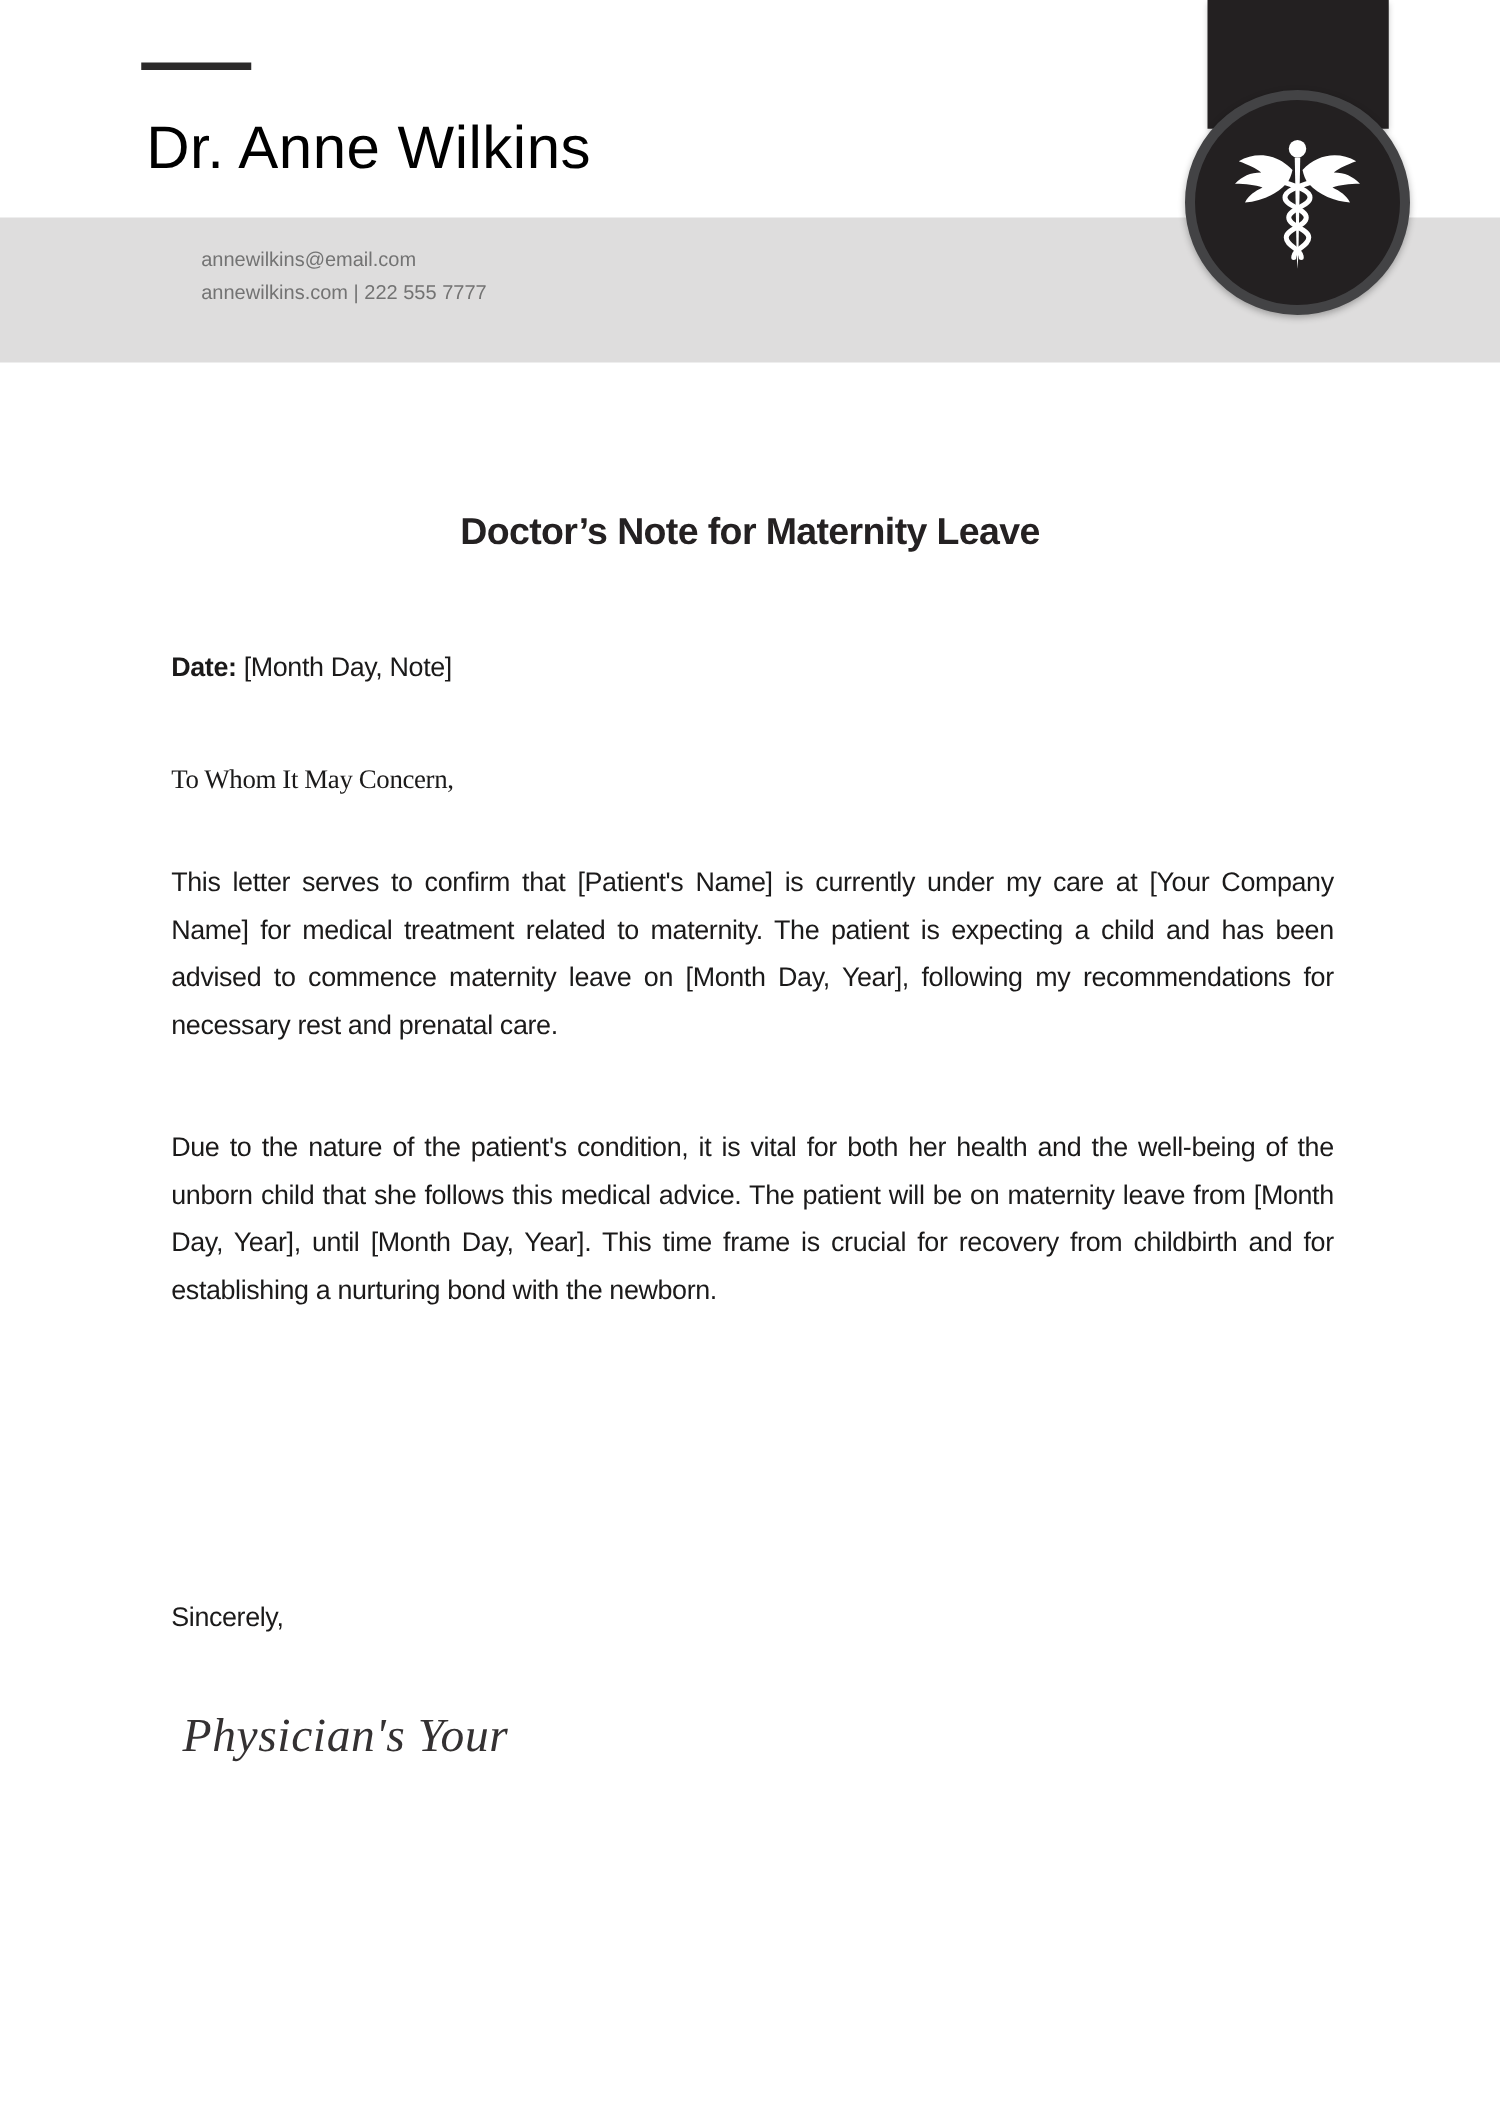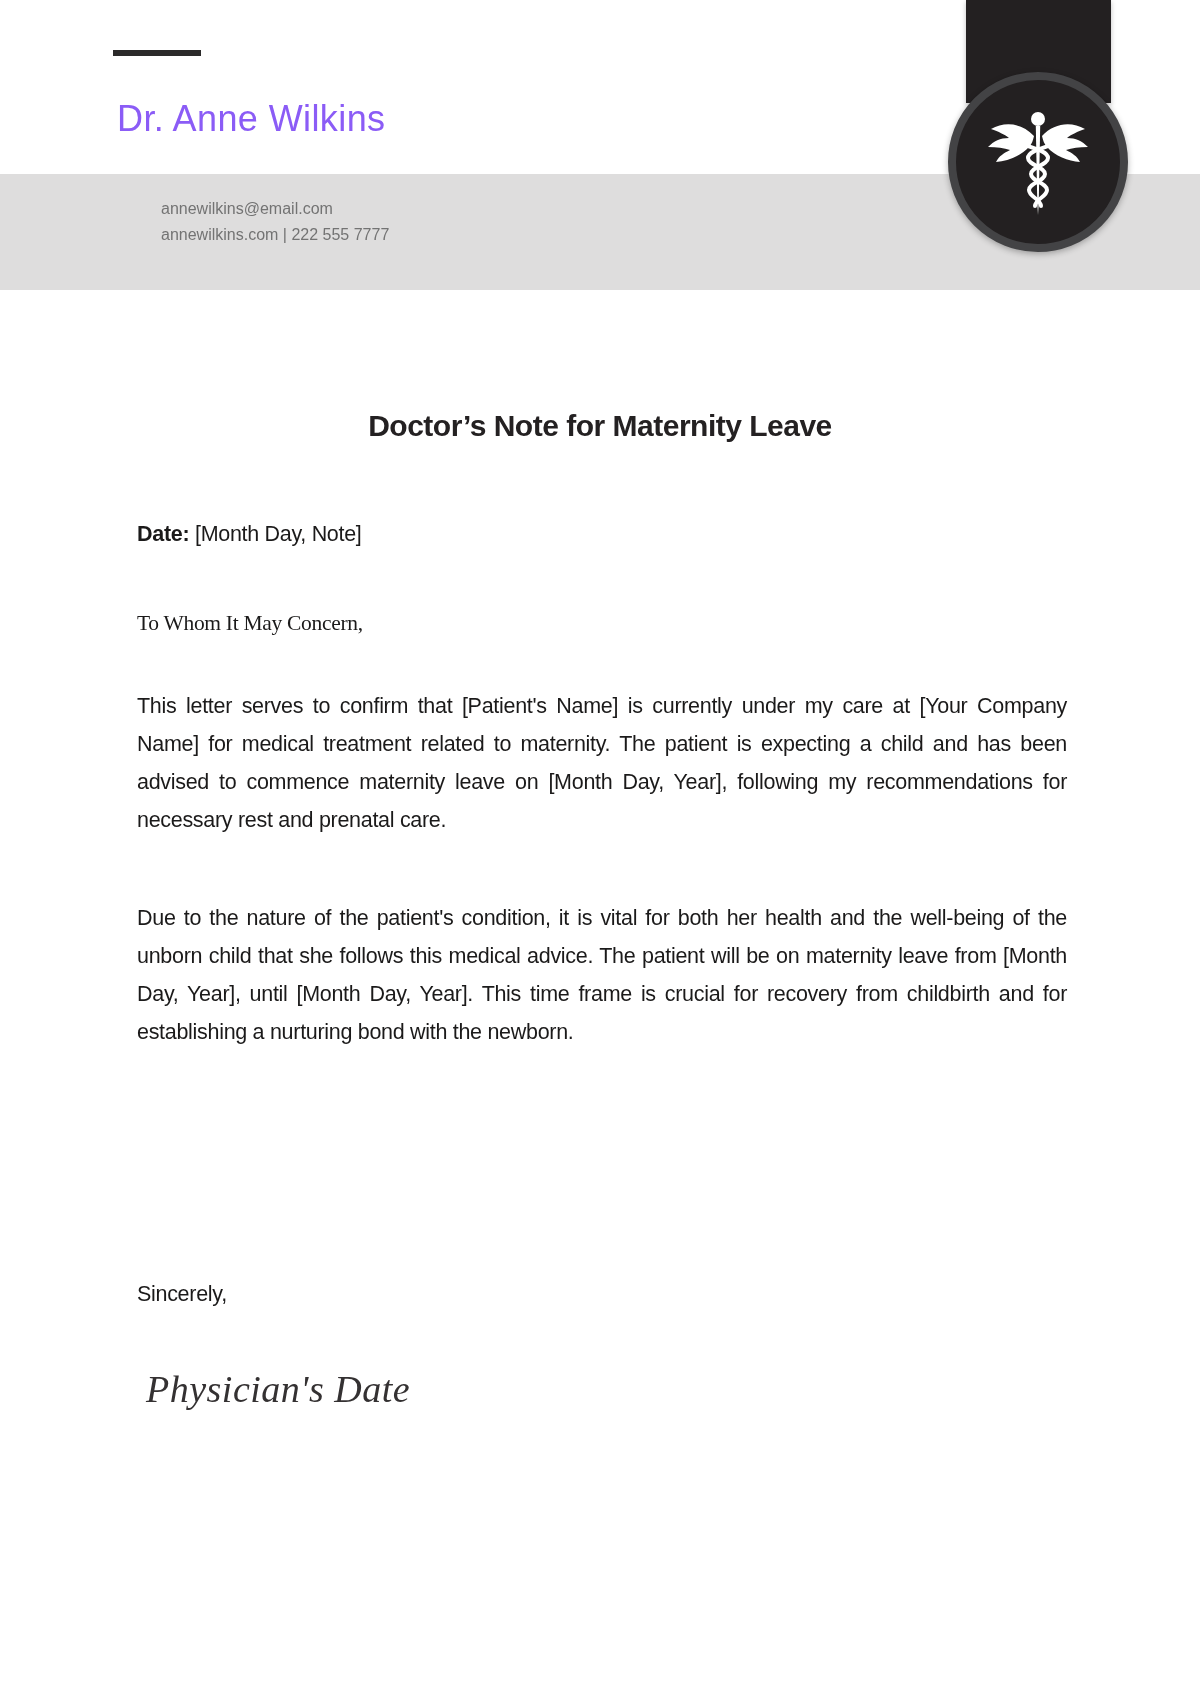--- a/index.html
+++ b/index.html
@@ -6,22 +6,22 @@
   .page {
     position:relative; width:1200px; height:1696px; margin:0 auto;
     background:#ffffff; overflow:hidden;
     font-family:"Liberation Sans", sans-serif;
   }
   .abs { position:absolute; }
 
   
   .accent-bar { left:113px; top:50px; width:88px; height:6px; background:#2b2a2a; }
   .doctor-name {
-    left:117px; top:98px; font-size:36px; line-height:42px;
-    color:#8b5cf6; letter-spacing:0.4px; white-space:nowrap;
+    left:117px; top:98px; font-size:48px; line-height:42px;
+    color:#000000; letter-spacing:0.4px; white-space:nowrap;
   }
   .gray-band { left:0; top:174px; width:1200px; height:116px; background:#dedddd; }
   .contact { left:121px; top:196px; font-size:16px; line-height:26px; color:#737373;margin-left:40px; }
   .contact div { white-space:nowrap; }
 
   
   .ribbon {
     left:966px; top:0; width:145px; height:103px; background:#232021;
     box-shadow:0 2px 5px rgba(0,0,0,0.25);
   }
@@ -101,15 +101,15 @@
     <span>[Month Day, Note]</span>
   </div>
 
   <div class="abs bodytext salutation">To Whom It May Concern,</div>
 
   <div class="abs bodytext justified para-1">This letter serves to confirm that [Patient's Name] is currently under my care at [Your Company Name] for medical treatment related to maternity. The patient is expecting a child and has been advised to commence maternity leave on [Month Day, Year], following my recommendations for necessary rest and prenatal care.</div>
   <div class="abs bodytext justified para-2">Due to the nature of the patient's condition, it is vital for both her health and the well-being of the unborn child that she follows this medical advice. The patient will be on maternity leave from [Month Day, Year], until [Month Day, Year]. This time frame is crucial for recovery from childbirth and for establishing a nurturing bond with the newborn.</div>
 
   <div class="abs bodytext closing">Sincerely,</div>
 
-  <div class="abs signature">Physician's Date</div>
+  <div class="abs signature">Physician's Your</div>
 
 </div>
 
 </body></html>

